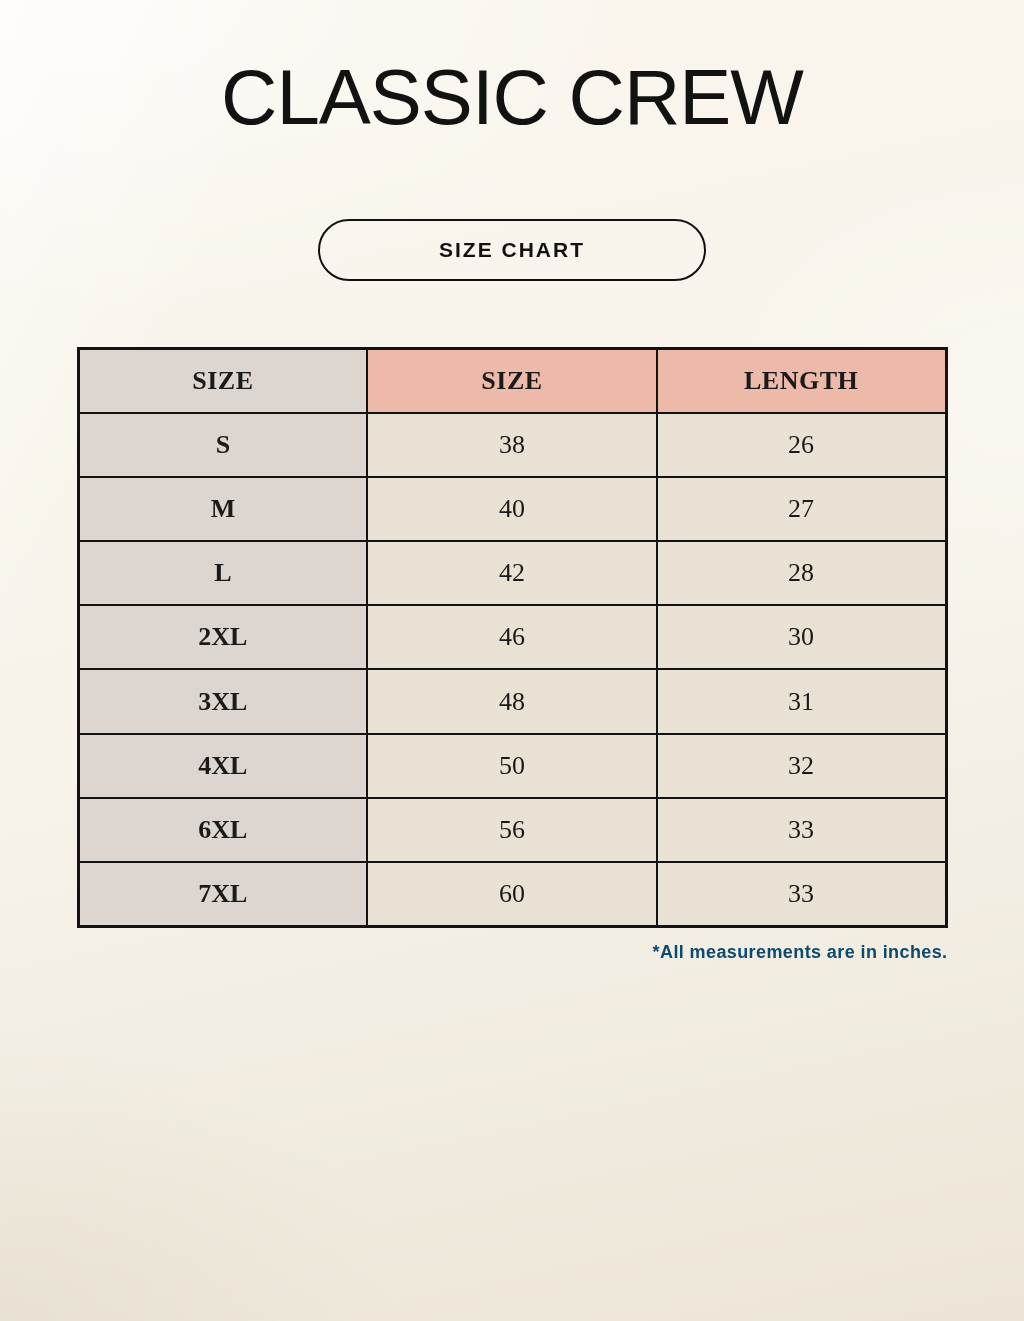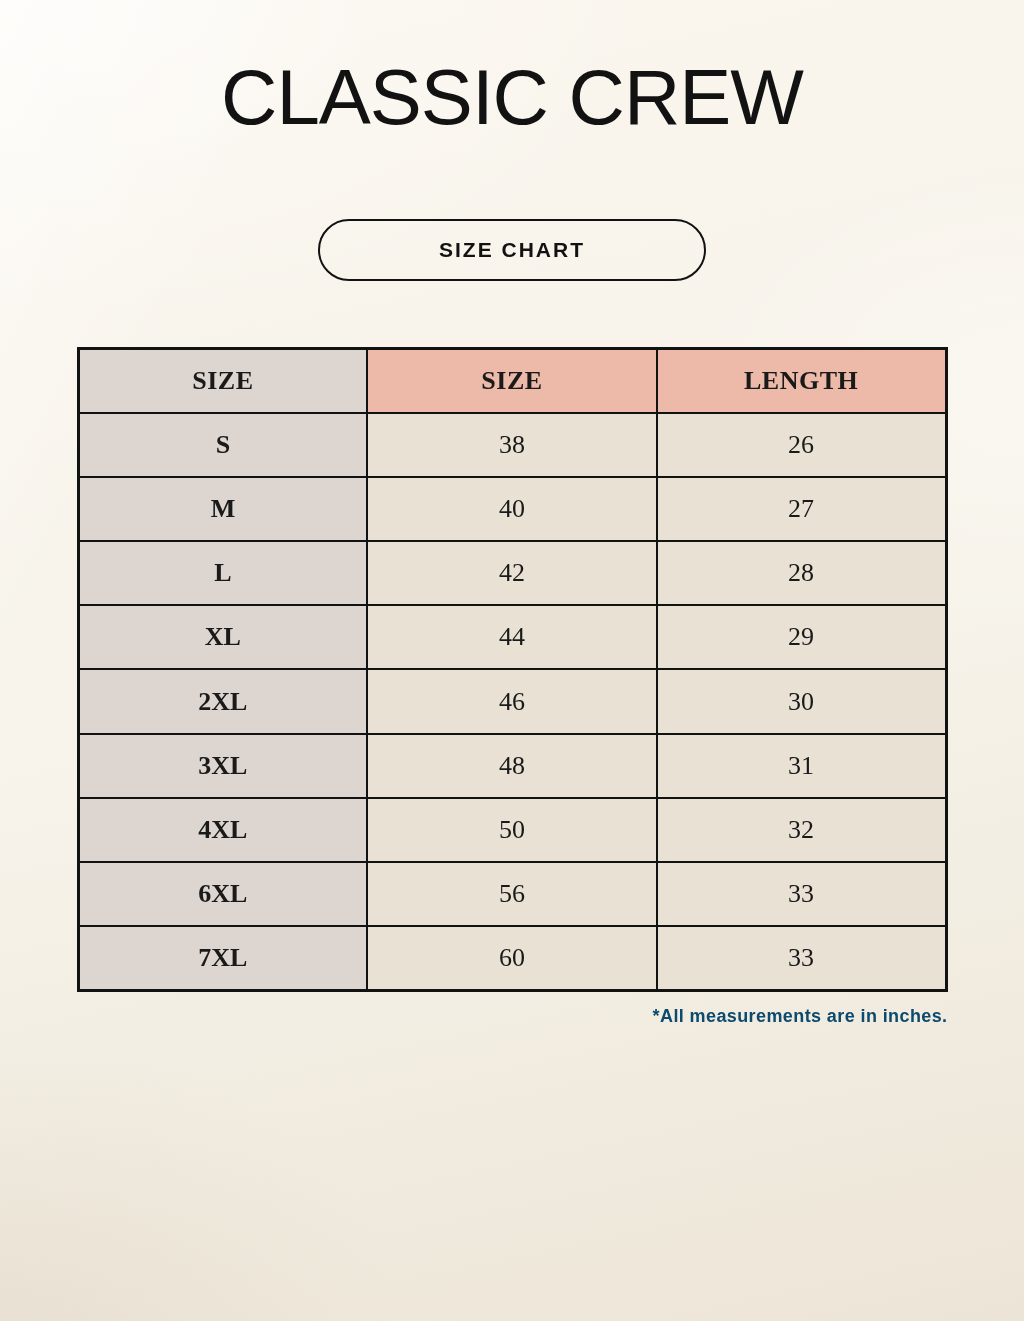--- a/index.html
+++ b/index.html
@@ -129,25 +129,20 @@
         <td class="size-cell">M</td>
         <td>40</td>
         <td>27</td>
       </tr>
       <tr>
         <td class="size-cell">L</td>
         <td>42</td>
         <td>28</td>
       </tr>
       <tr>
-        <td class="size-cell">XL</td>
-        <td>44</td>
-        <td>29</td>
-      </tr>
-      <tr>
         <td class="size-cell">2XL</td>
         <td>46</td>
         <td>30</td>
       </tr>
       <tr>
         <td class="size-cell">3XL</td>
         <td>48</td>
         <td>31</td>
       </tr>
       <tr>

